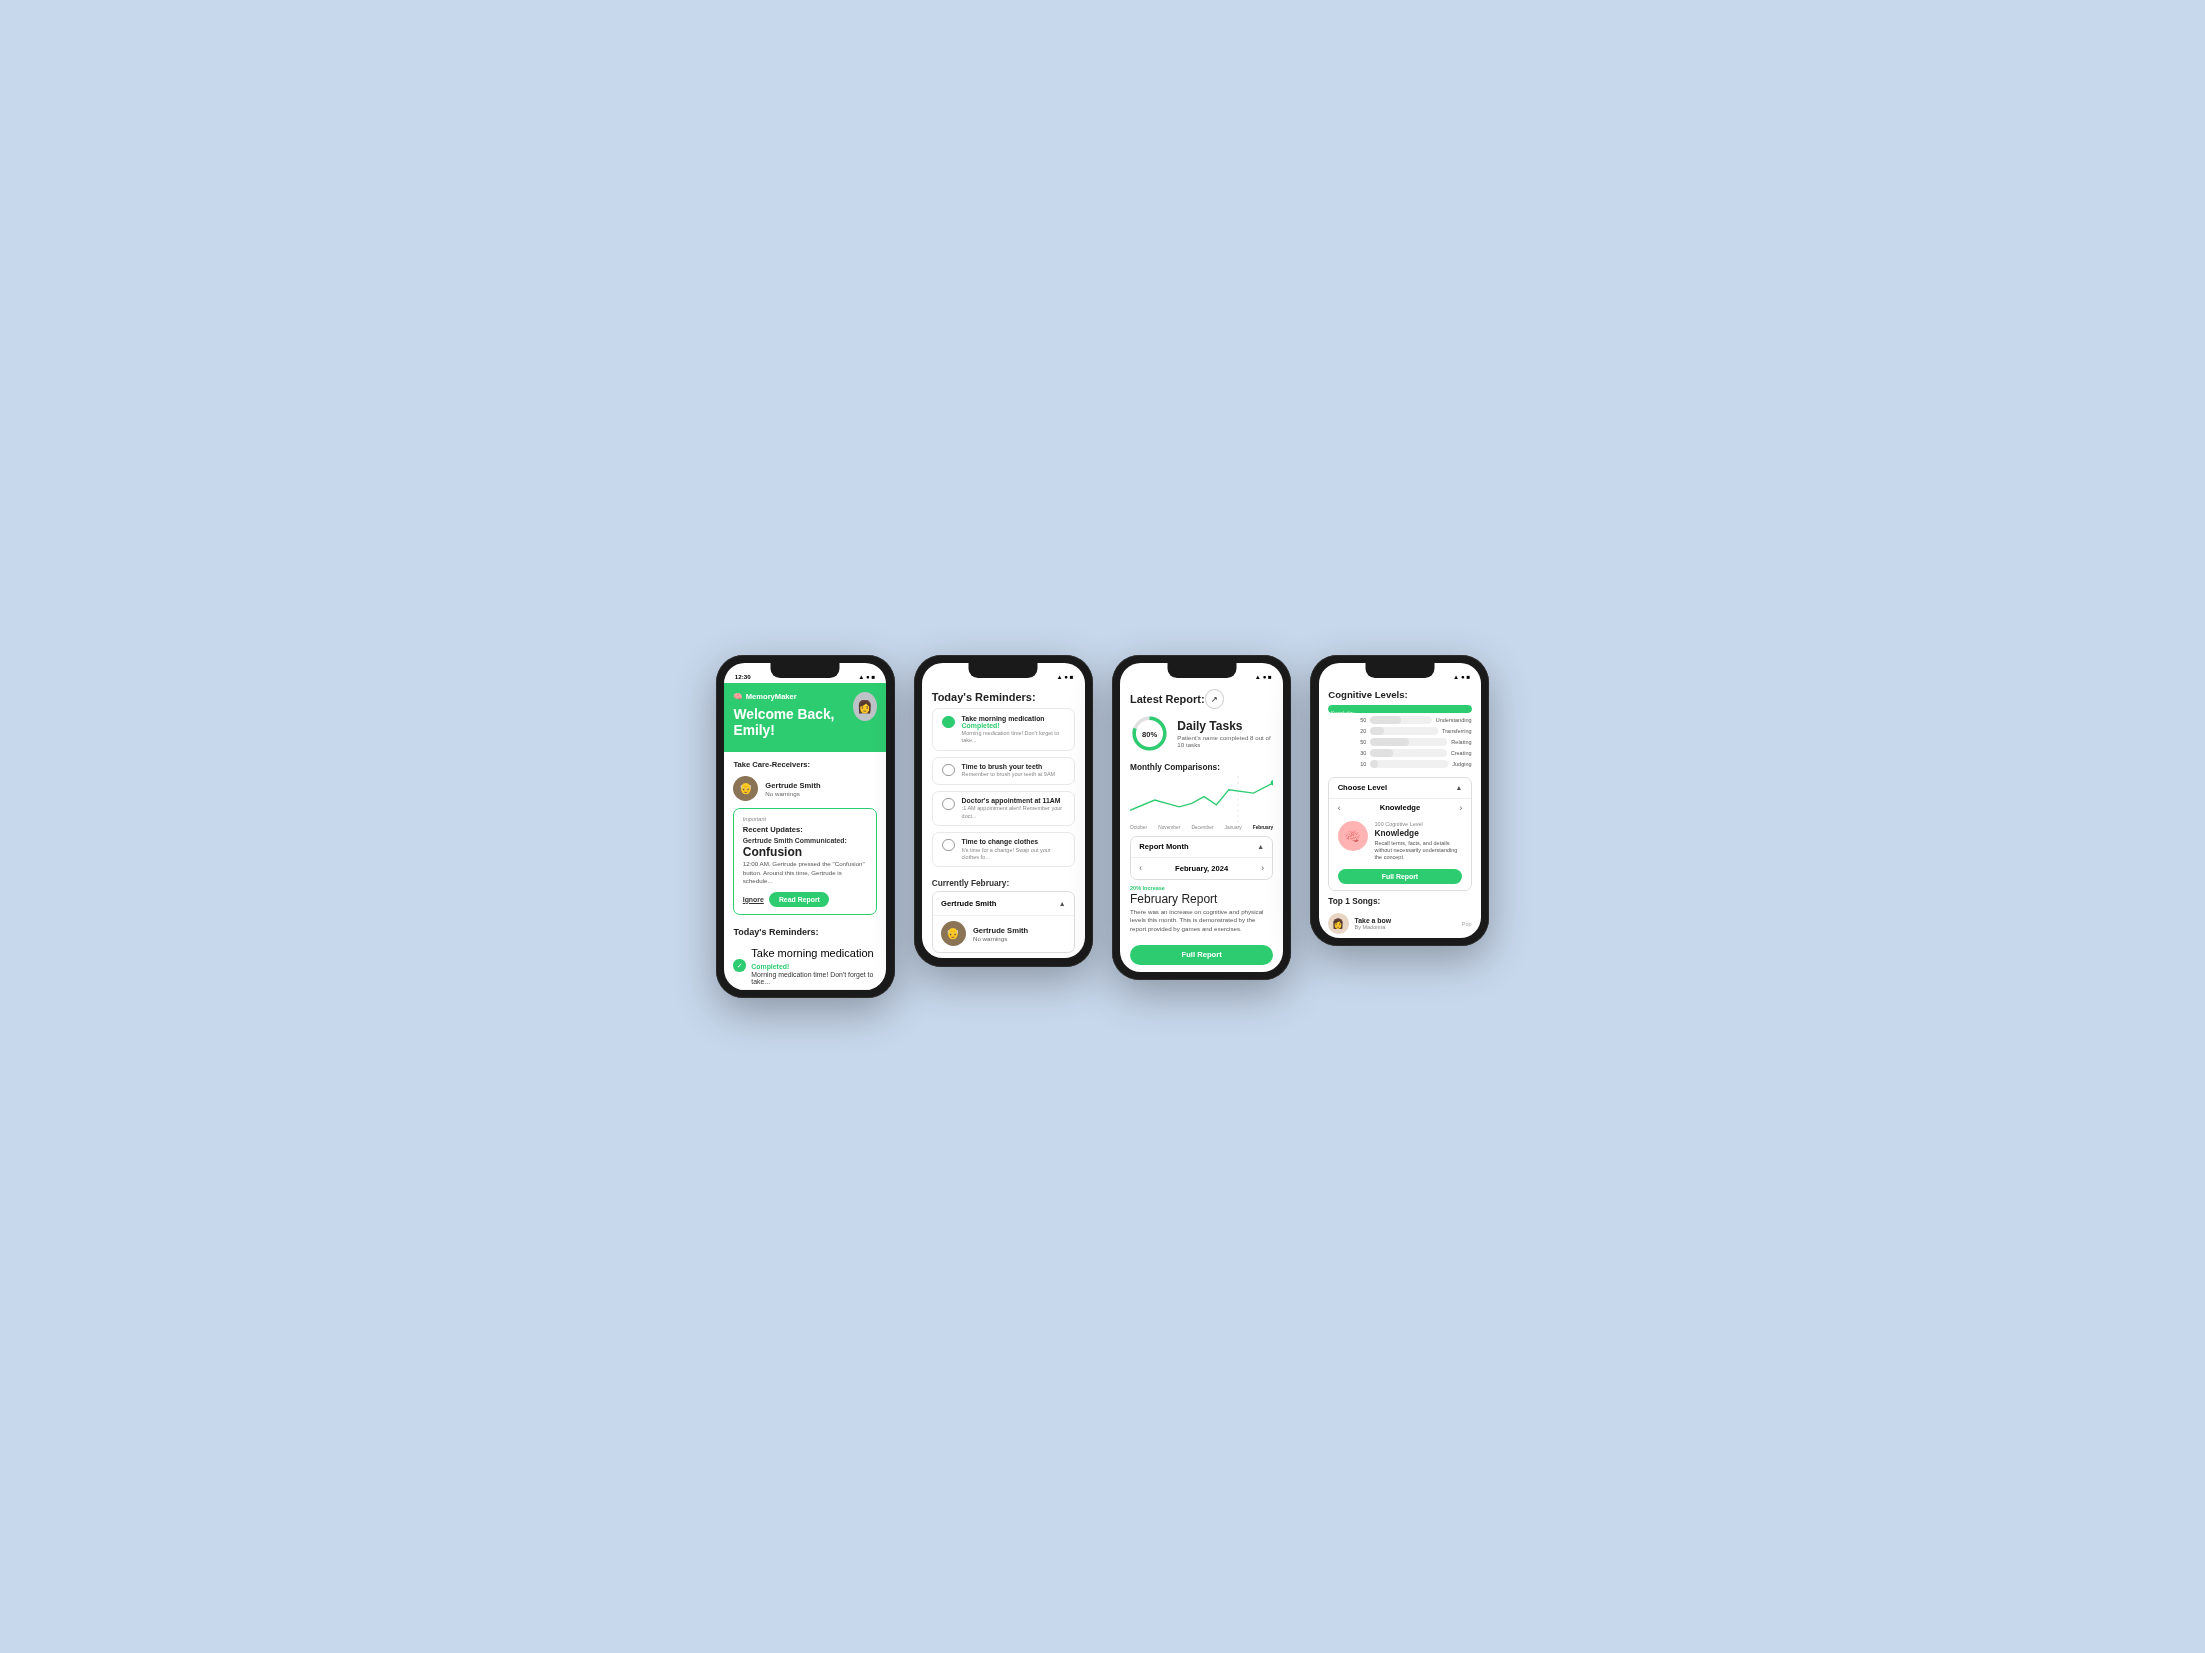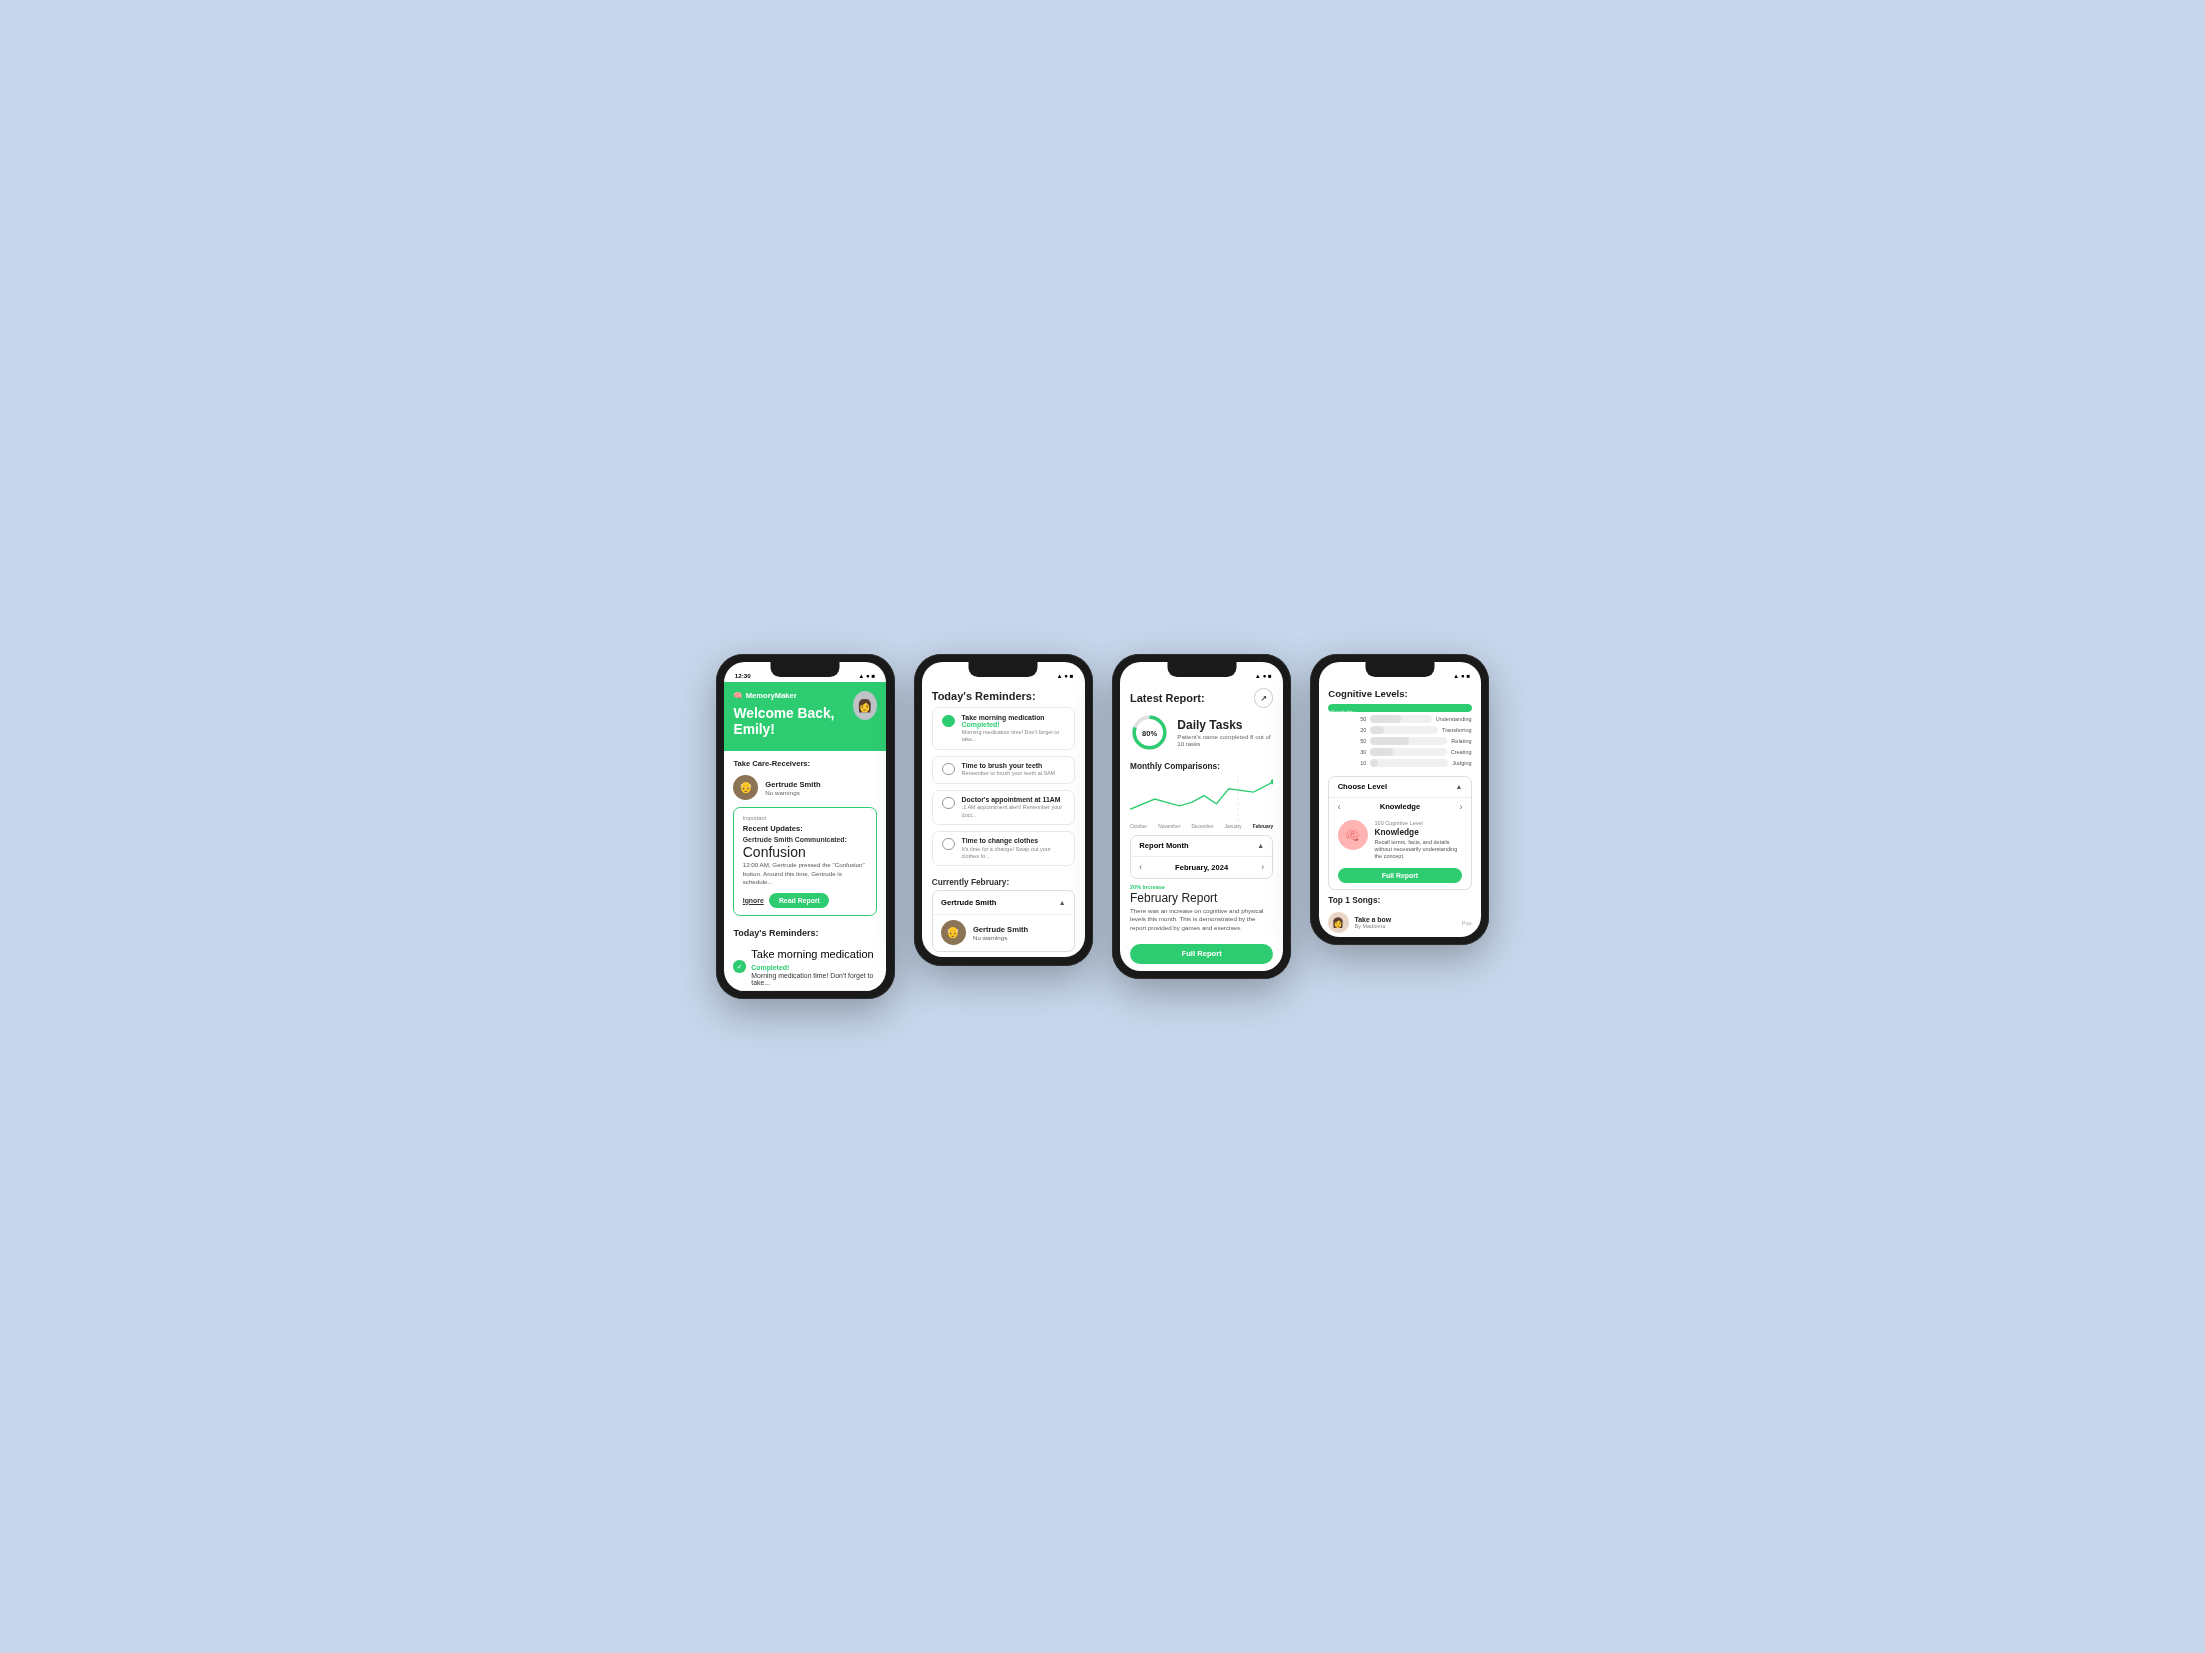--- a/index.html
+++ b/index.html
@@ -122,21 +122,21 @@
     .care-status { font-size: 6.2px; color: #666; }
     .important-card {
       margin: 0 9.6px 6.9px;
       border: 1px solid #2ecc71;
       border-radius: 6.9px;
       padding: 6.9px 8.3px;
     }
     .important-label { font-size: 5.5px; color: #888; font-style: italic; }
     .recent-updates-title { font-size: 7.6px; font-weight: 700; color: #222; margin: 2.8px 0; }
     .communicated-label { font-size: 6.9px; font-weight: 600; color: #333; margin: 2.8px 0 1.4px; }
-    .confusion-title { font-size: 14px; font-weight: 400; color: #222; }
+    .confusion-title { font-size: 12px; font-weight: 700; color: #222; }
     .confusion-desc { font-size: 6.2px; color: #555; margin-top: 1.4px; line-height: 1.3; }
     .card-actions { display: flex; gap: 5.5px; align-items: center; margin-top: 6.9px; }
     .ignore-btn { font-size: 6.9px; font-weight: 600; color: #333; text-decoration: underline; cursor: pointer; }
     .read-btn {
       background: #2ecc71; color: #fff; font-size: 6.9px; font-weight: 700;
       border-radius: 13.8px; padding: 4.1px 9.6px; cursor: pointer;
     }
     .today-reminders-title { font-size: 9px; font-weight: 800; color: #222; padding: 5.5px 9.6px; }
     .reminder-item-p1 {
       display: flex; align-items: center; gap: 5.5px;
@@ -184,21 +184,21 @@
       font-size: 7.6px; font-weight: 600;
     }
     .p2-dropdown-item {
       display: flex; align-items: center; gap: 6.9px;
       padding: 5.5px 8.3px;
       border-top: 0.7px solid #f0f0f0;
     }
 
     
     .p3-header {
-      display: flex; justify-content: space-between; align-items: center;
+      display: flex; align-items: center;
       padding: 6.9px 9.6px 5.5px;
     }
     .p3-title { font-size: 11px; font-weight: 800; color: #222; }
     .p3-share-btn {
       width: 19.3px; height: 19.3px; border-radius: 50%; border: 1px solid #ccc;
       display: flex; align-items: center; justify-content: center; font-size: 8.3px;
     }
     .p3-daily-card {
       margin: 0 9.6px 8.3px;
       display: flex; align-items: center; gap: 8.3px;

